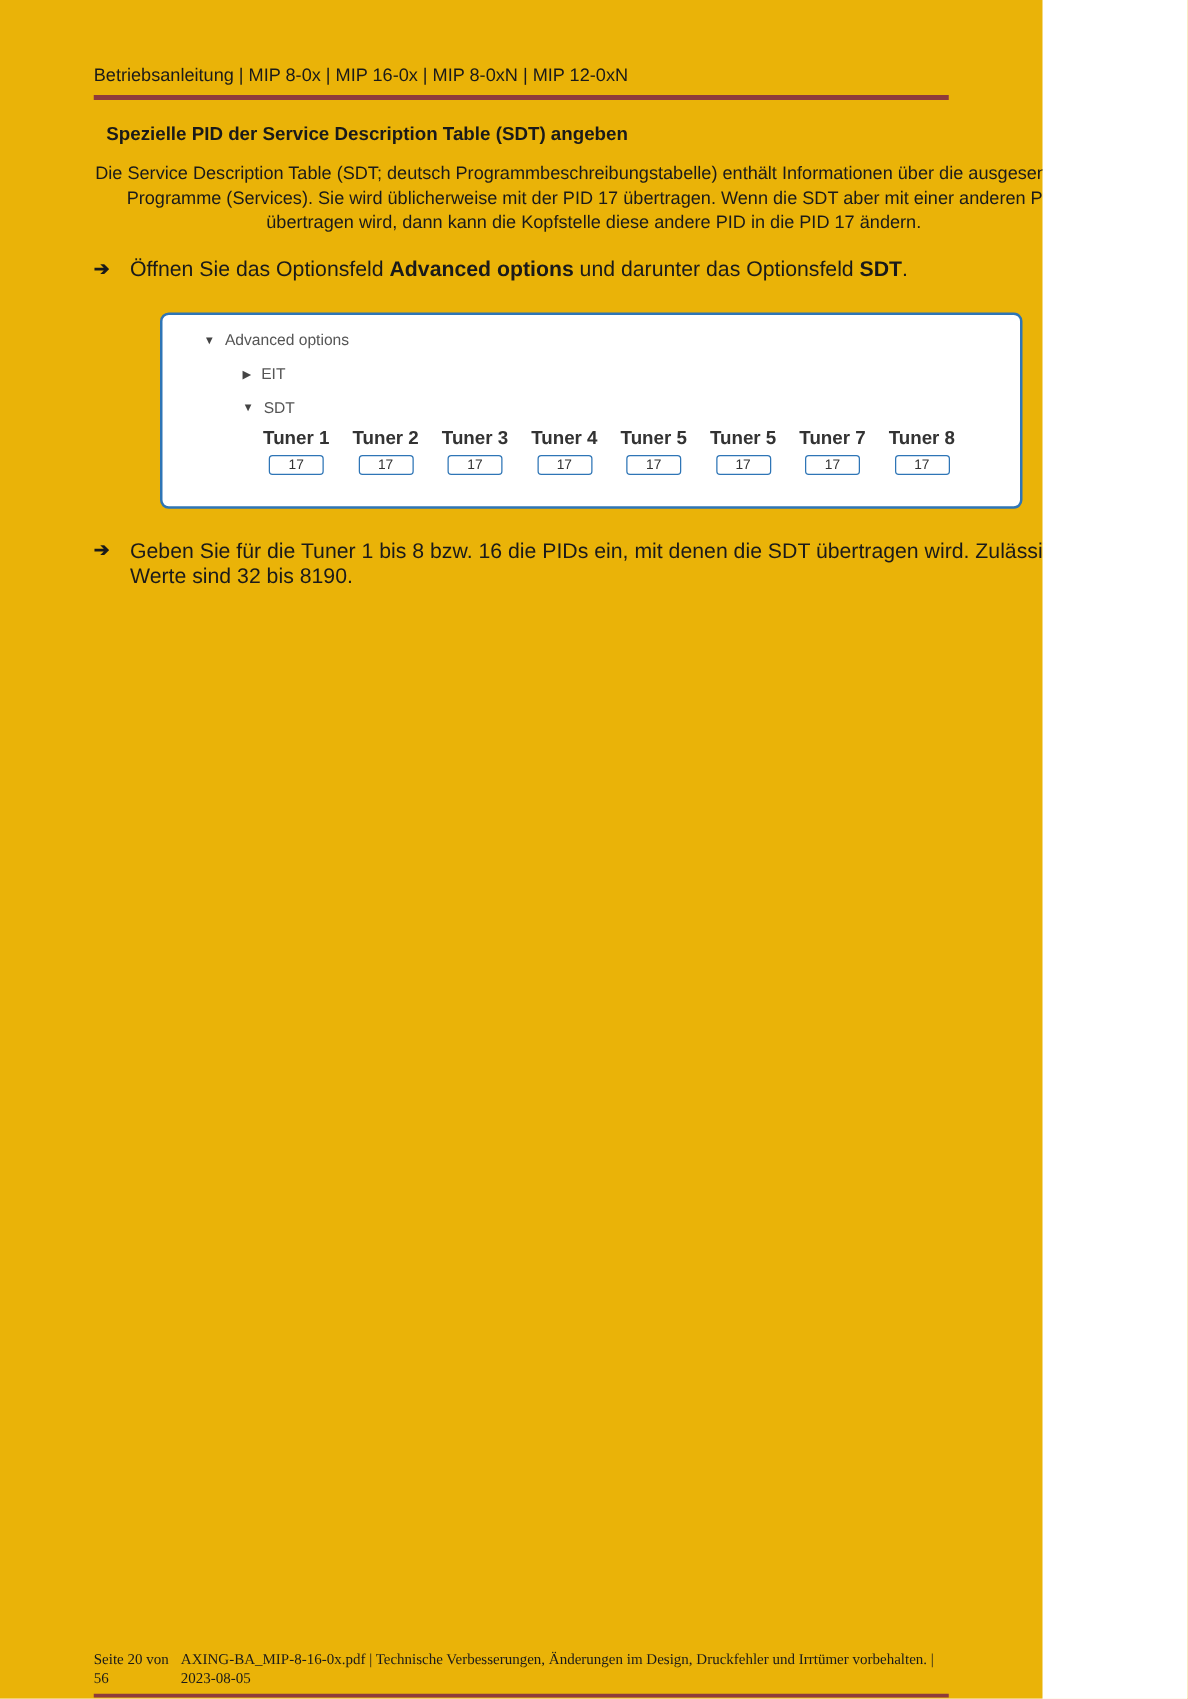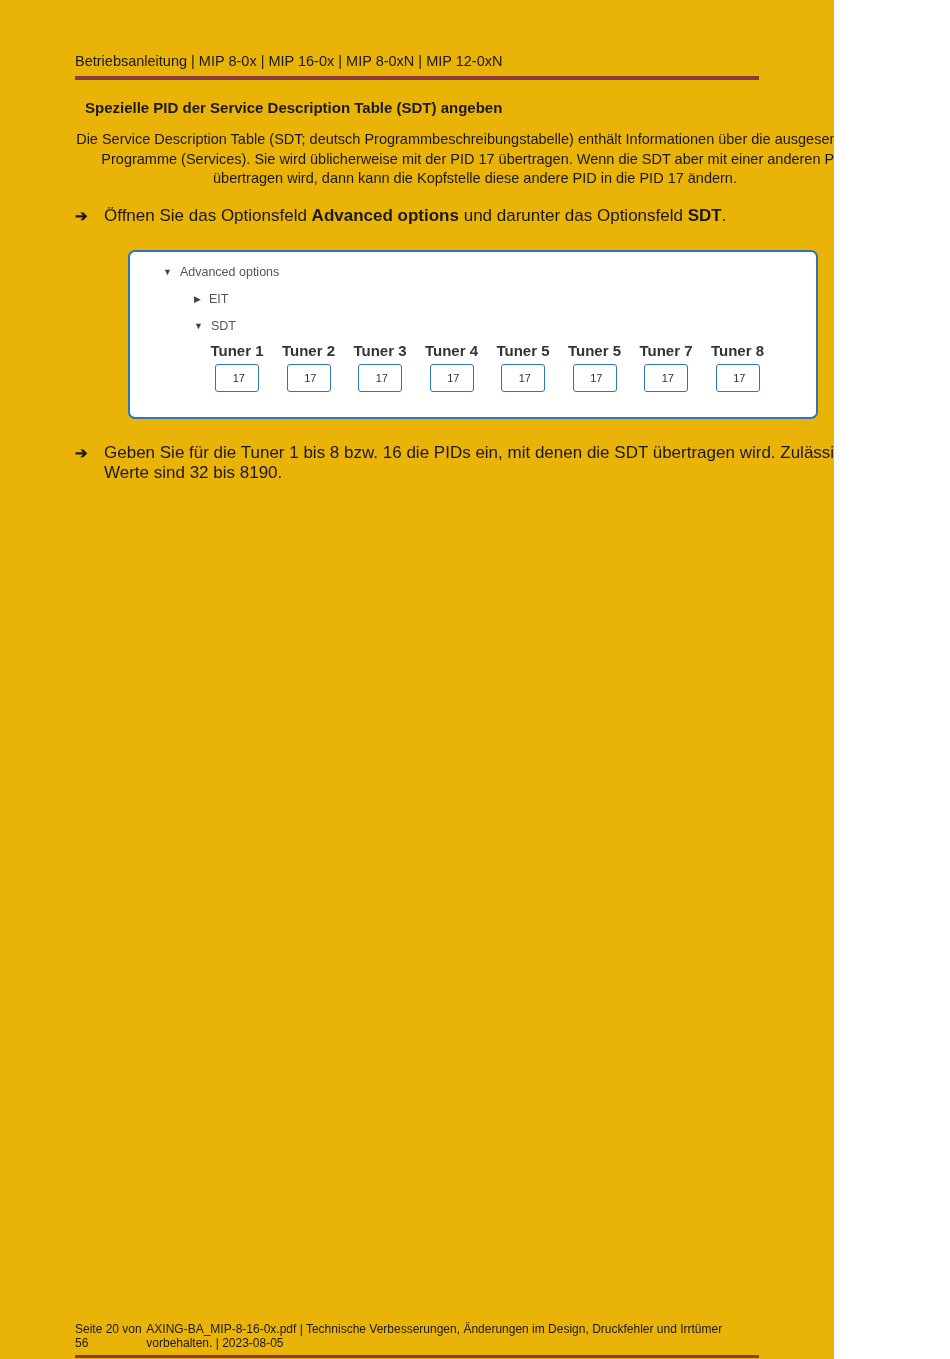--- a/index.html
+++ b/index.html
@@ -139,39 +139,40 @@
     white-space: nowrap;
   }
   .tuner-input {
     box-sizing: border-box;
     width: 44px;
     height: 16px;
     border: 1px solid #2e75b6;
     border-radius: 3px;
     background: #ffffff;
     color: #333333;
-    text-align: right;
+    text-align: center;
     font-size: 11px;
     font-family: "Liberation Sans", sans-serif;
-    padding: 13px;
+    padding: 1px;
   }
 
   
   .footer {
     position: absolute;
     left: 75px;
     right: 75px;
     bottom: 1px;
   }
   .footer-row {
     display: flex;
     justify-content: space-between;
     align-items: baseline;
     font-size: 12px;
     margin-bottom: 5px;
+    font-family: Liberation Serif, serif;
   }
 </style>
 </head>
 <body>
 
 <div class="page">
 
   <div class="header">
     <div class="header-title">Betriebsanleitung | MIP 8-0x | MIP 16-0x | MIP 8-0xN | MIP 12-0xN</div>
     <div class="rule"></div>

